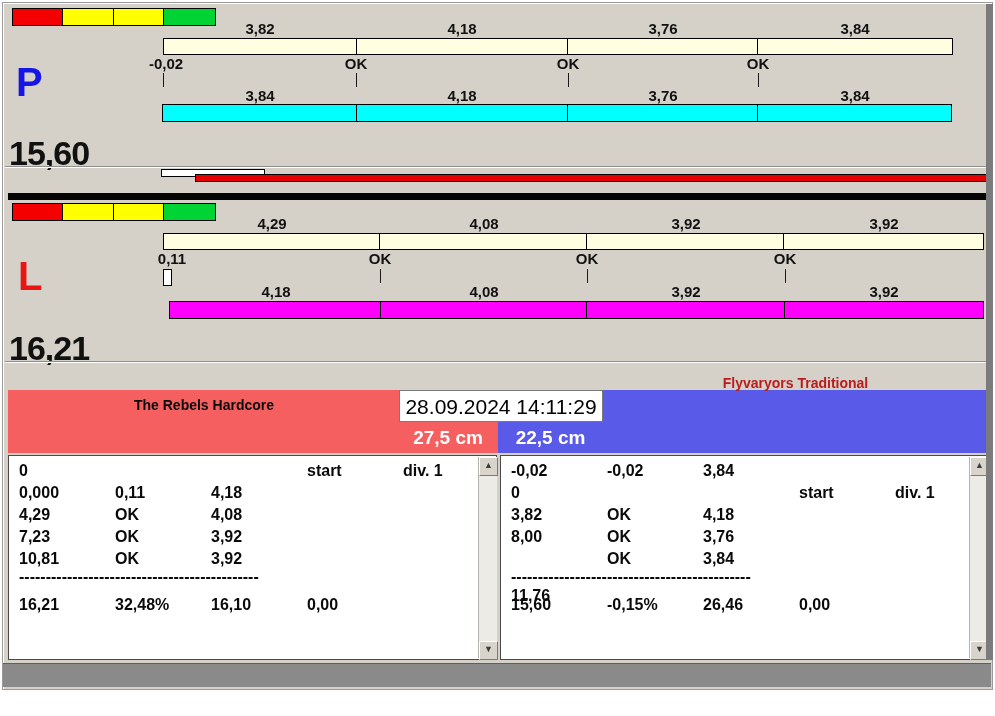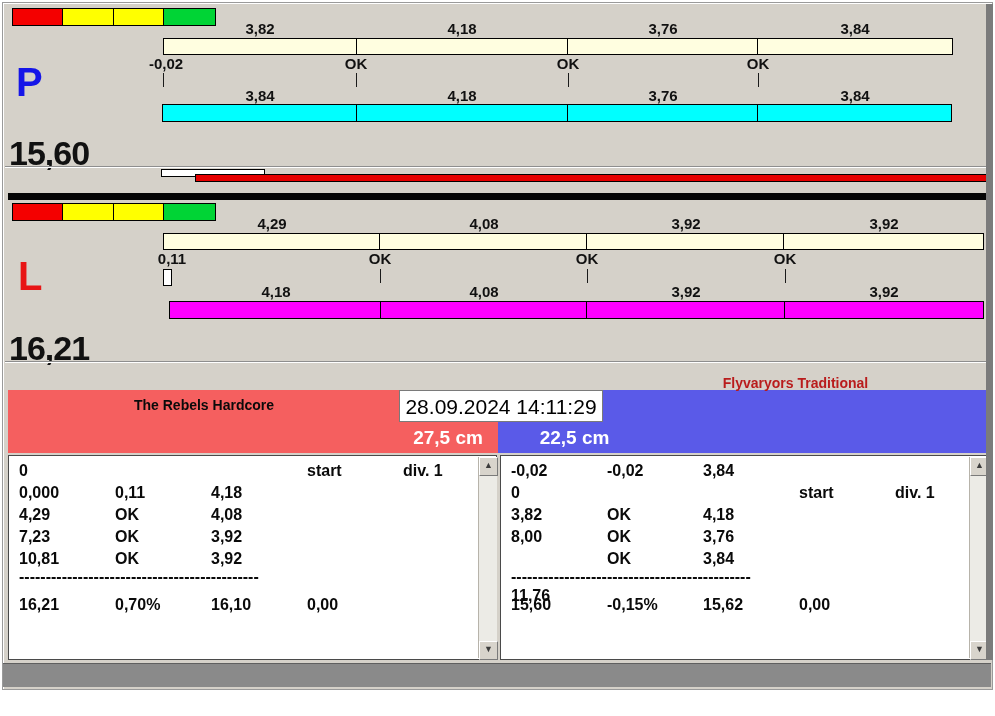--- a/index.html
+++ b/index.html
@@ -142,21 +142,21 @@
   <div class="a" style="left:8px;top:390px;width:490px;height:63px;background:#F55F5F;"></div>
   <div class="a" style="left:498px;top:390px;width:490px;height:63px;background:#5A5AE8;"></div>
 
   <div class="a hdr-title" style="left:8px;top:397px;width:392px;color:#0a0a0a;">The Rebels Hardcore</div>
 
   <div class="a hdr-title" style="left:603px;top:375px;width:385px;color:#b91c1c;">Flyvaryors Traditional</div>
 
   <div class="a datebox" style="left:399px;top:390px;width:204px;height:32px;">28.09.2024 14:11:29</div>
 
   <div class="a cmlbl" style="left:399px;top:427px;width:98px;">27,5 cm</div>
-  <div class="a cmlbl" style="left:498px;top:427px;width:105px;margin-left:24px;">22,5 cm</div>
+  <div class="a cmlbl" style="left:498px;top:427px;width:105px;">22,5 cm</div>
 
   <div class="a table" style="left:8px;top:455px;width:489px;height:205px;">
     <span class="cell" style="left:10px;top:6px;">0</span>
     <span class="cell" style="left:298px;top:6px;">start</span>
     <span class="cell" style="left:394px;top:6px;">div. 1</span>
 
     <span class="cell" style="left:10px;top:28px;">0,000</span>
     <span class="cell" style="left:106px;top:28px;">0,11</span>
     <span class="cell" style="left:202px;top:28px;">4,18</span>
 
@@ -168,21 +168,21 @@
     <span class="cell" style="left:106px;top:72px;">OK</span>
     <span class="cell" style="left:202px;top:72px;">3,92</span>
 
     <span class="cell" style="left:10px;top:94px;">10,81</span>
     <span class="cell" style="left:106px;top:94px;">OK</span>
     <span class="cell" style="left:202px;top:94px;">3,92</span>
 
     <span class="cell" style="left:10px;top:112px;">---------------------------------------------</span>
 
     <span class="cell" style="left:10px;top:140px;">16,21</span>
-    <span class="cell" style="left:106px;top:140px;">0,70%</span>
+    <span class="cell" style="left:106px;top:140px;">32,48%</span>
     <span class="cell" style="left:202px;top:140px;">16,10</span>
     <span class="cell" style="left:298px;top:140px;">0,00</span>
 
     <div class="sb" style="left:469px;top:1px;height:201px;">
       <div class="sbtn" style="top:0;">▲</div>
       <div class="sbtn" style="top:184px;">▼</div>
     </div>
   </div>
 
   <div class="a table" style="left:500px;top:455px;width:488px;height:205px;">
@@ -203,21 +203,21 @@
     <span class="cell" style="left:202px;top:72px;">3,76</span>
 
     <span class="cell" style="left:10px;top:94px;margin-top:37px;">11,76</span>
     <span class="cell" style="left:106px;top:94px;">OK</span>
     <span class="cell" style="left:202px;top:94px;">3,84</span>
 
     <span class="cell" style="left:10px;top:112px;">---------------------------------------------</span>
 
     <span class="cell" style="left:10px;top:140px;">15,60</span>
     <span class="cell" style="left:106px;top:140px;">-0,15%</span>
-    <span class="cell" style="left:202px;top:140px;">15,62</span>
+    <span class="cell" style="left:202px;top:140px;">26,46</span>
     <span class="cell" style="left:298px;top:140px;">0,00</span>
 
     <div class="sb" style="left:468px;top:1px;height:201px;">
       <div class="sbtn" style="top:0;">▲</div>
       <div class="sbtn" style="top:184px;">▼</div>
     </div>
   </div>
 
   <div class="a statusbar" style="left:3px;top:663px;width:988px;height:24px;background:#8A8A8A;"></div>
   <div class="a rstrip" style="left:986px;top:4px;width:7px;height:656px;"></div>

